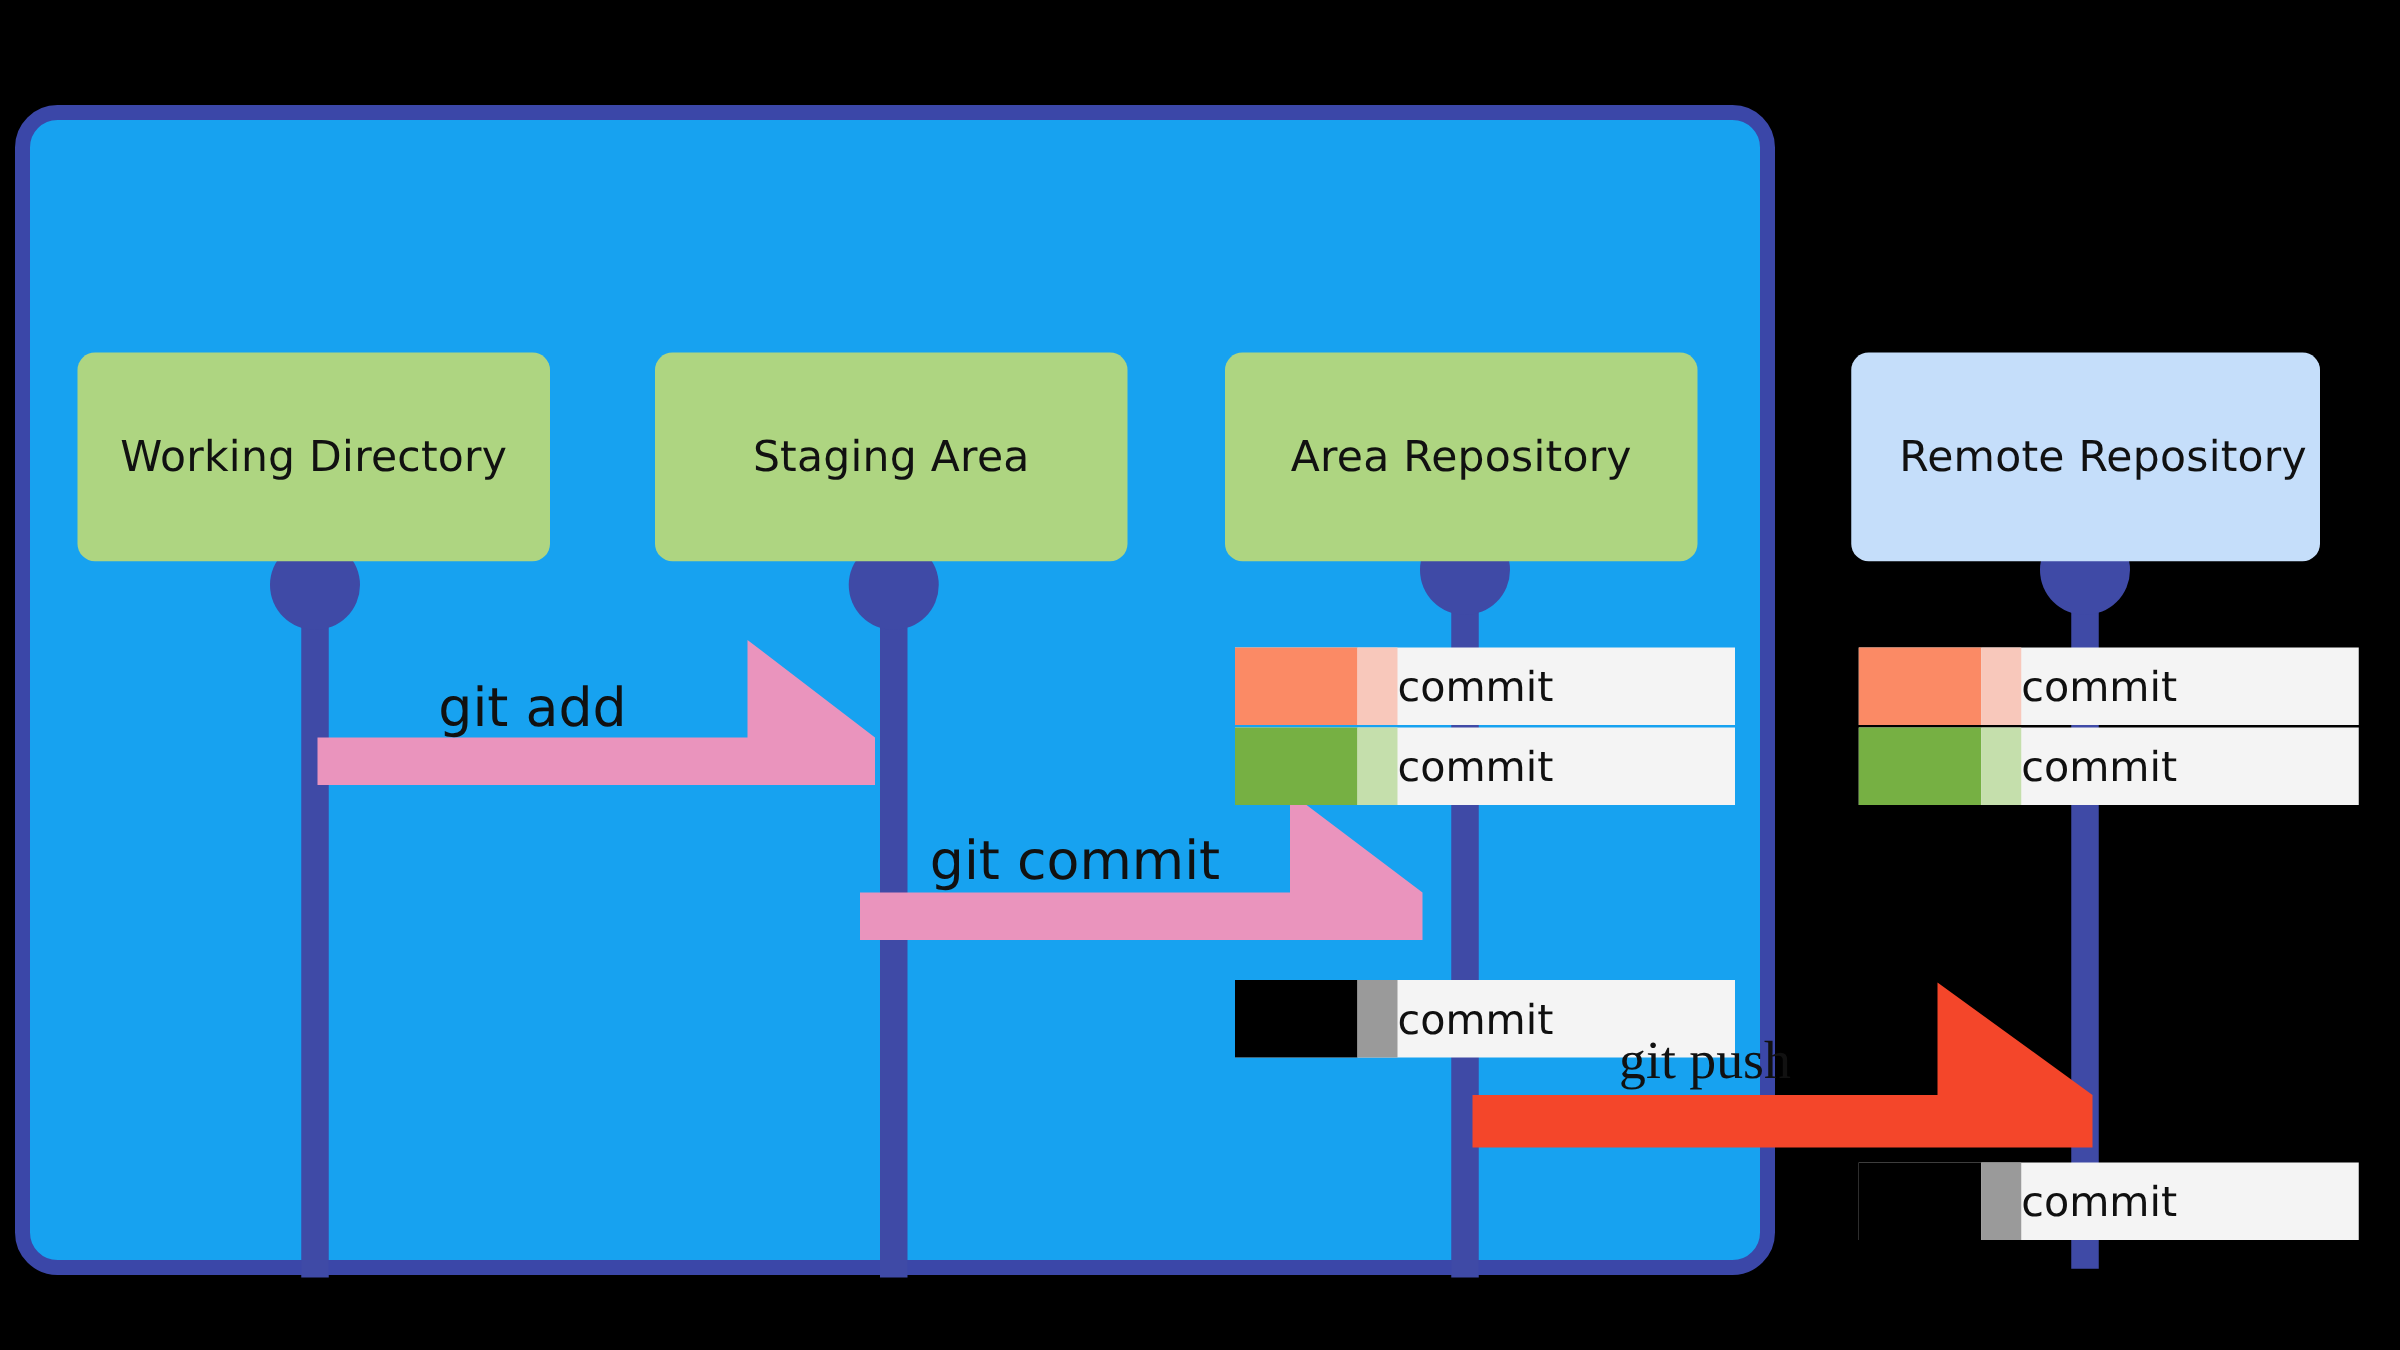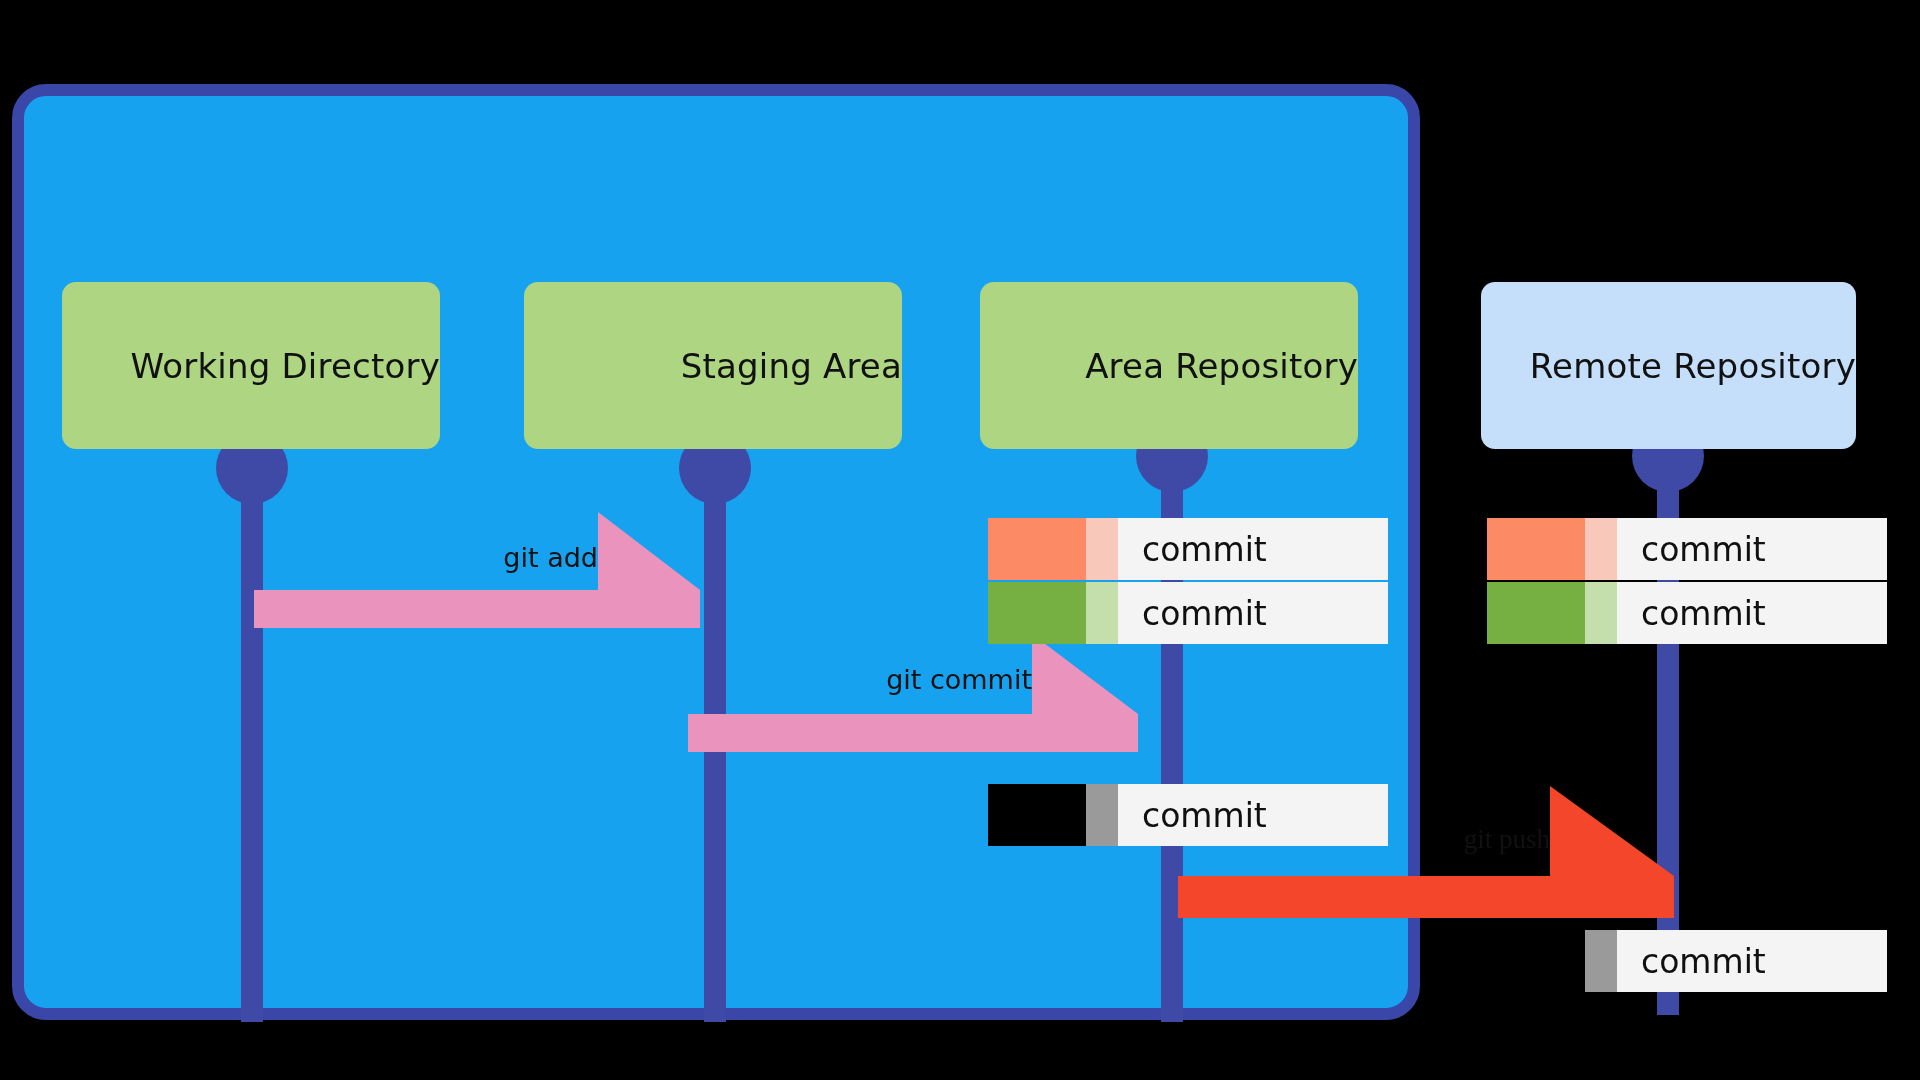--- a/index.html
+++ b/index.html
@@ -15,48 +15,47 @@
 
   
   .lifeline{position:absolute;}
   .lifeline .stem{position:absolute;left:50%;transform:translateX(-50%);width:22px;top:0;bottom:0;}
   .lifeline .head{position:absolute;left:50%;transform:translateX(-50%);border-radius:50%;}
 
   
   .rolebox{
     position:absolute;
     border-radius:14px;
-    display:flex;align-items:center;justify-content:flex-end;
+    display:flex;align-items:center;justify-content:center;
   }
   .rolebox span{
     font-size:34px;
     color:#111111;
     letter-spacing:.2px;
     white-space:nowrap;
   }
 
   
   .commitbar{position:absolute;display:flex;align-items:stretch;}
   .commitbar .sw-dark{flex:0 0 auto;}
   .commitbar .sw-light{flex:0 0 auto;}
   .commitbar .body{
     flex:1 1 auto;
     display:flex;align-items:center;
-    padding-left:24px;
   }
   .commitbar .body span{
     font-size:33px;color:#101010;white-space:nowrap;
   }
 
   
   .arrow{position:absolute;}
   .arrow .alabel{
     position:absolute;
-    font-size:27px;color:#0d0d0d;white-space:nowrap;
-    text-align:right;
+    font-size:43px;color:#0d0d0d;white-space:nowrap;
+    text-align:center;
   }
   .arrow svg{position:absolute;left:0;top:0;overflow:visible;}
 </style>
 </head>
 <body>
 
 <div id="stage" style="background: rgb(0, 0, 0);">
 
   <div class="panel" id="local-panel" style="left: 12px; top: 84px; width: 1408px; height: 936px; background: rgb(23, 162, 240); border: 12px solid rgb(59, 71, 168);"></div>
 

